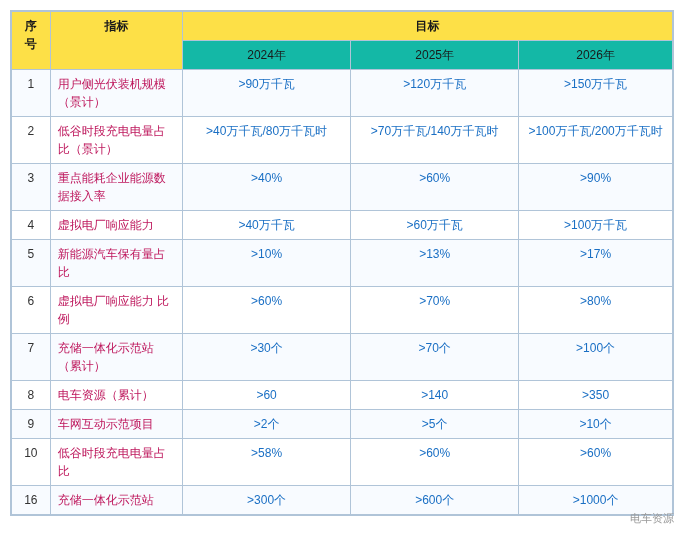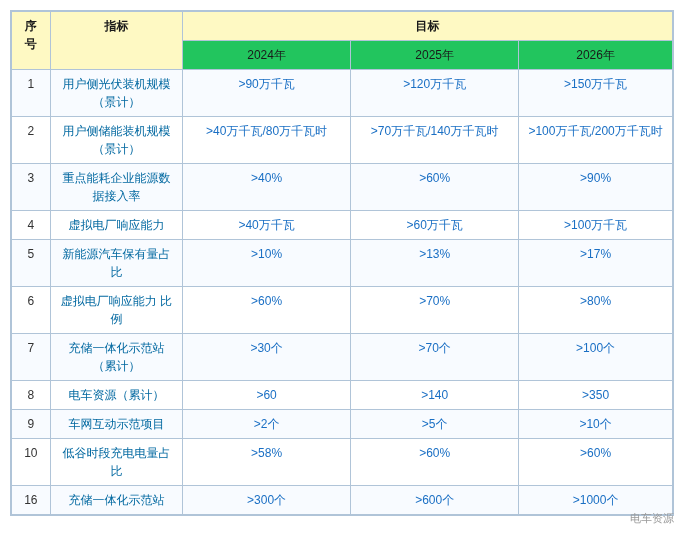--- a/index.html
+++ b/index.html
@@ -20,44 +20,43 @@
       width: 100%;
       border-collapse: collapse;
     }
     th, td {
       border: 1px solid #b0c4d8;
       padding: 5px 7px;
       vertical-align: top;
       line-height: 1.5;
     }
     thead tr th {
-      background: #fef9c3;
+      background: #fde047;
       text-align: center;
       font-weight: bold;
       color: #1a1a1a;
     }
     thead tr.sub-header th {
-      background: #22c55e;
+      background: #14b8a6;
       text-align: center;
       font-weight: normal;
       color: #1a1a1a;
     }
     tbody tr td {
       color: #333;
     }
     tbody tr td:first-child {
       text-align: center;
       color: #333;
       font-weight: normal;
       width: 38px;
     }
     tbody tr td:nth-child(2) {
-      color: #0369a1;
+      color: #be185d;
       width: 130px;
-      text-align: center;
     }
     tbody tr td:nth-child(3),
     tbody tr td:nth-child(4),
     tbody tr td:nth-child(5) {
       color: #1a6fc4;
       text-align: center;
     }
     tbody tr:nth-child(odd) {
       background: #f8fbff;
     }
@@ -98,21 +97,21 @@
     <tbody id="table-body">
     <tr>
           <td>1</td>
           <td>用户侧光伏装机规模（景计）</td>
           <td>&gt;90万千瓦</td>
           <td>&gt;120万千瓦</td>
           <td>&gt;150万千瓦</td>
         </tr>
         <tr>
           <td>2</td>
-          <td>用户侧储能装机规模（景计）</td>
+          <td>低谷时段充电电量占比（景计）</td>
           <td>&gt;40万千瓦/80万千瓦时</td>
           <td>&gt;70万千瓦/140万千瓦时</td>
           <td>&gt;100万千瓦/200万千瓦时</td>
         </tr>
         <tr>
           <td>3</td>
           <td>重点能耗企业能源数据接入率</td>
           <td>&gt;40%</td>
           <td>&gt;60%</td>
           <td>&gt;90%</td>

